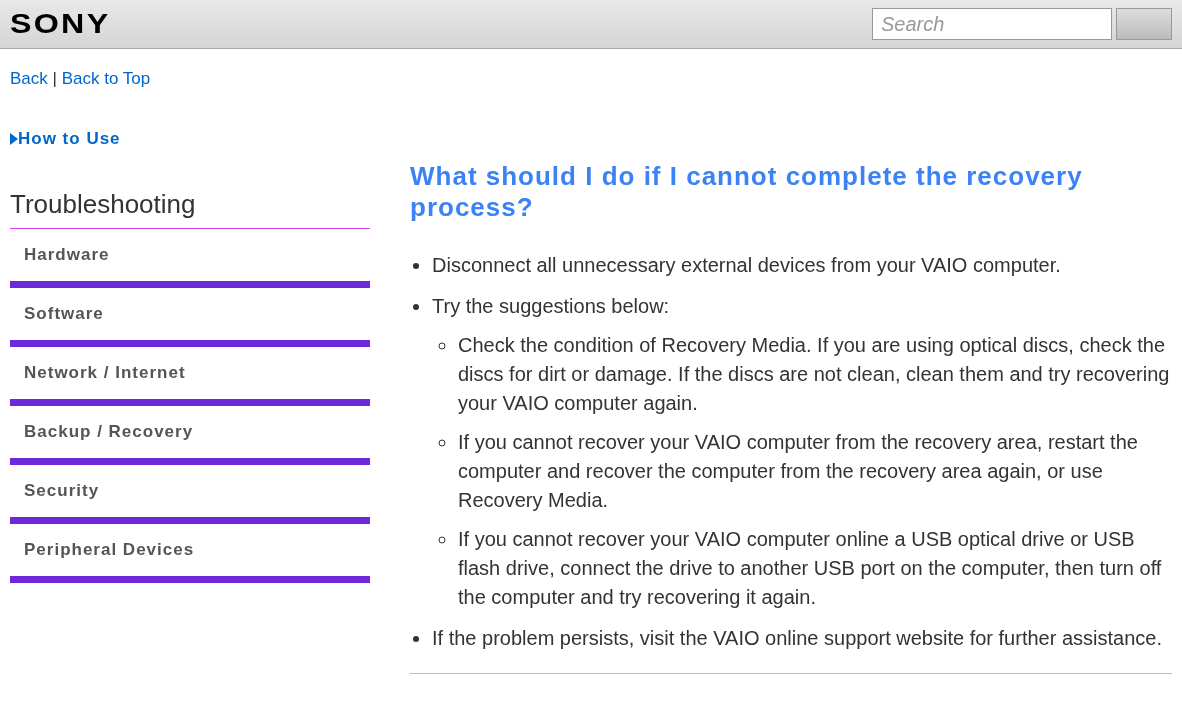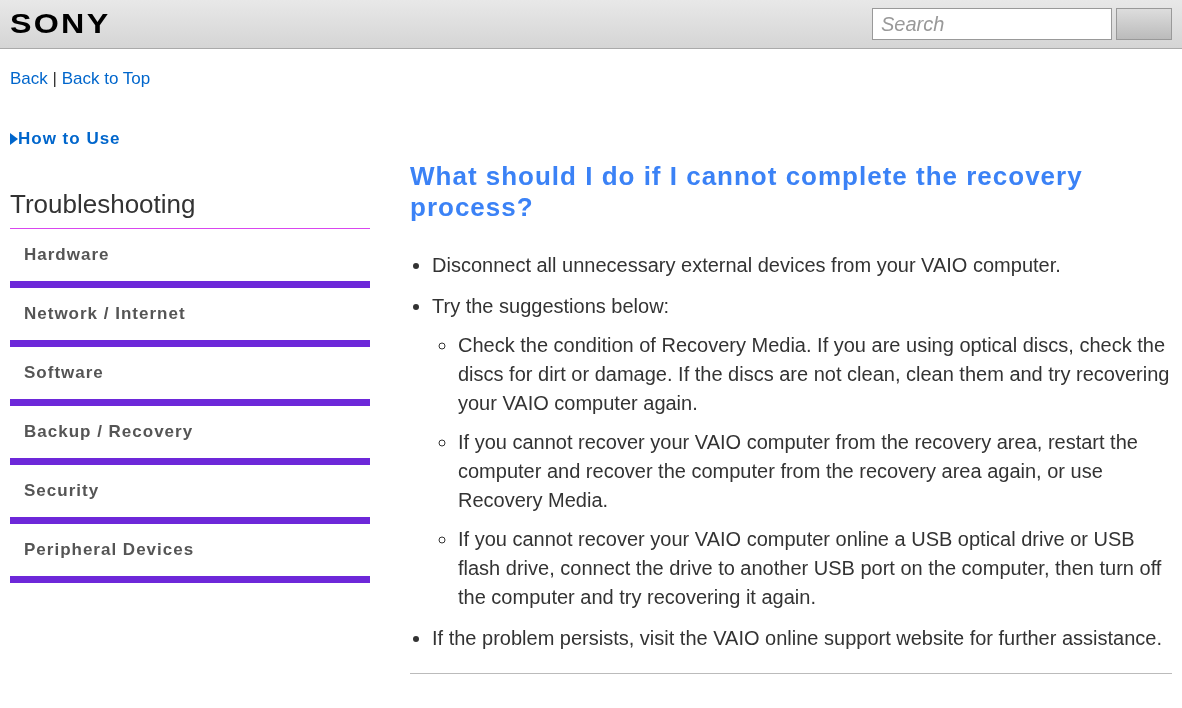--- a/index.html
+++ b/index.html
@@ -136,22 +136,22 @@
 </div>
 
 <div class="content-wrap">
   <div class="sidebar">
     <div class="how-to-use">
       <span class="arrow-icon"></span>
       <span>How to Use</span>
     </div>
     <div class="sidebar-title">Troubleshooting</div>
     <div class="sidebar-item">Hardware</div>
+    <div class="sidebar-item">Software</div>
     <div class="sidebar-item">Network / Internet</div>
-    <div class="sidebar-item">Software</div>
     <div class="sidebar-item">Backup / Recovery</div>
     <div class="sidebar-item">Security</div>
     <div class="sidebar-item">Peripheral Devices</div>
   </div>
 
   <div class="main">
     <h1 class="article-title">What should I do if I cannot complete the recovery process?</h1>
     <ul>
       <li>Disconnect all unnecessary external devices from your VAIO computer.</li>
       <li>

